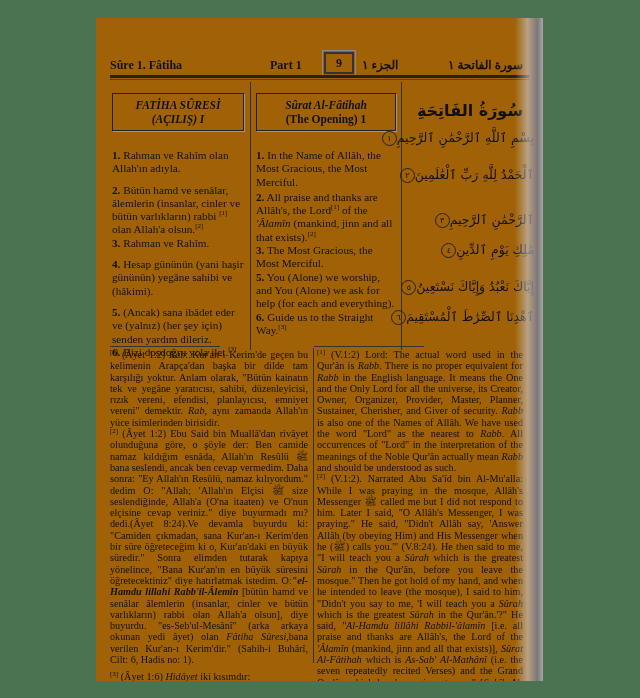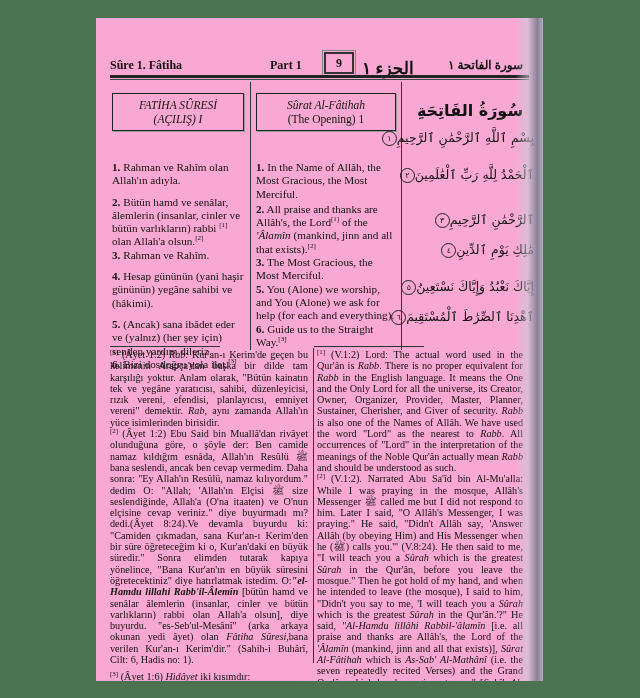--- a/index.html
+++ b/index.html
@@ -1,31 +1,31 @@
 <!DOCTYPE html>
 <html><head>
 <meta charset="utf-8">
 <style>
   html, body { margin:0; padding:0; }
   body { width:640px; height:698px; background:#4b7352; position:relative; overflow:hidden;
          font-family:"Liberation Serif", "DejaVu Serif", serif; color:#111; }
-  .page { position:absolute; left:96px; top:18px; width:447px; height:663px; background:#f9a8d4; overflow:hidden; }
+  .page { position:absolute; left:96px; top:18px; width:447px; height:663px; background:#a16207; overflow:hidden; }
   .gutter { position:absolute; right:0; top:0; width:28px; height:100%;
             background:linear-gradient(to right, rgba(255,255,255,0) 0%, rgba(200,202,215,0.6) 45%, rgba(120,122,140,0.85) 80%, rgba(170,172,185,0.9) 100%); pointer-events:none; }
   .hdr { position:absolute; top:40px; left:14px; right:14px; height:20px; font-weight:bold; font-size:12px; }
   .hdr .left { position:absolute; left:0; top:0; }
   .hdr .part { position:absolute; left:160px; top:0; }
   .hdr .pnum { position:absolute; left:214px; top:-6px; width:26px; height:18px; border:2px solid #333; outline:1px solid #888; outline-offset:1px; text-align:center; line-height:18px; font-size:12px; }
-  .hdr .arpart { position:absolute; left:252px; top:0; direction:rtl; font-size:17px; }
+  .hdr .arpart { position:absolute; left:252px; top:0; direction:rtl; font-size:12px; }
   .hdr .arsura { position:absolute; right:6px; top:0; direction:rtl; font-size:12px; }
   .rule-thick { position:absolute; left:14px; right:14px; top:57px; height:3px; background:#222; }
   .rule-thin { position:absolute; left:14px; right:14px; top:61px; height:1px; background:#444; }
   .vsep { position:absolute; width:1px; background:#333; }
   .col { position:absolute; font-size:11.2px; line-height:13.3px; }
-  .titlebox { border:1px solid #222; text-align:center; font-weight:normal; font-size:11.5px; line-height:14px; padding:4px 2px; margin-bottom:30px; box-shadow:1px 1px 0 #999; }
+  .titlebox { border:1px solid #222; text-align:center; font-weight:bold; font-size:11.5px; line-height:14px; padding:4px 2px; margin-bottom:18px; box-shadow:1px 1px 0 #999; }
   .titlebox .t1 { font-style:italic; }
   .verse { margin-bottom:8px; }
   .verse b { font-weight:bold; }
   sup { font-size:7px; line-height:0; vertical-align:super; }
   .ar { direction:rtl; text-align:right; font-family:"DejaVu Sans", sans-serif; }
   .ar-title { text-align:center; font-size:16px; font-weight:bold; margin:6px 0 14px; }
   .ar-verse { font-size:12.5px; margin-bottom:15px; white-space:nowrap; }
   .vnum { display:inline-block; width:13px; height:13px; border:1.5px solid #222; border-radius:50%; font-size:8px; line-height:13px; text-align:center; margin-left:4px; vertical-align:middle; }
   .fn-rule { position:absolute; left:14px; width:110px; top:328px; height:1px; background:#333; }
   .fn-rule2 { position:absolute; left:218px; width:110px; top:328px; height:1px; background:#333; }

